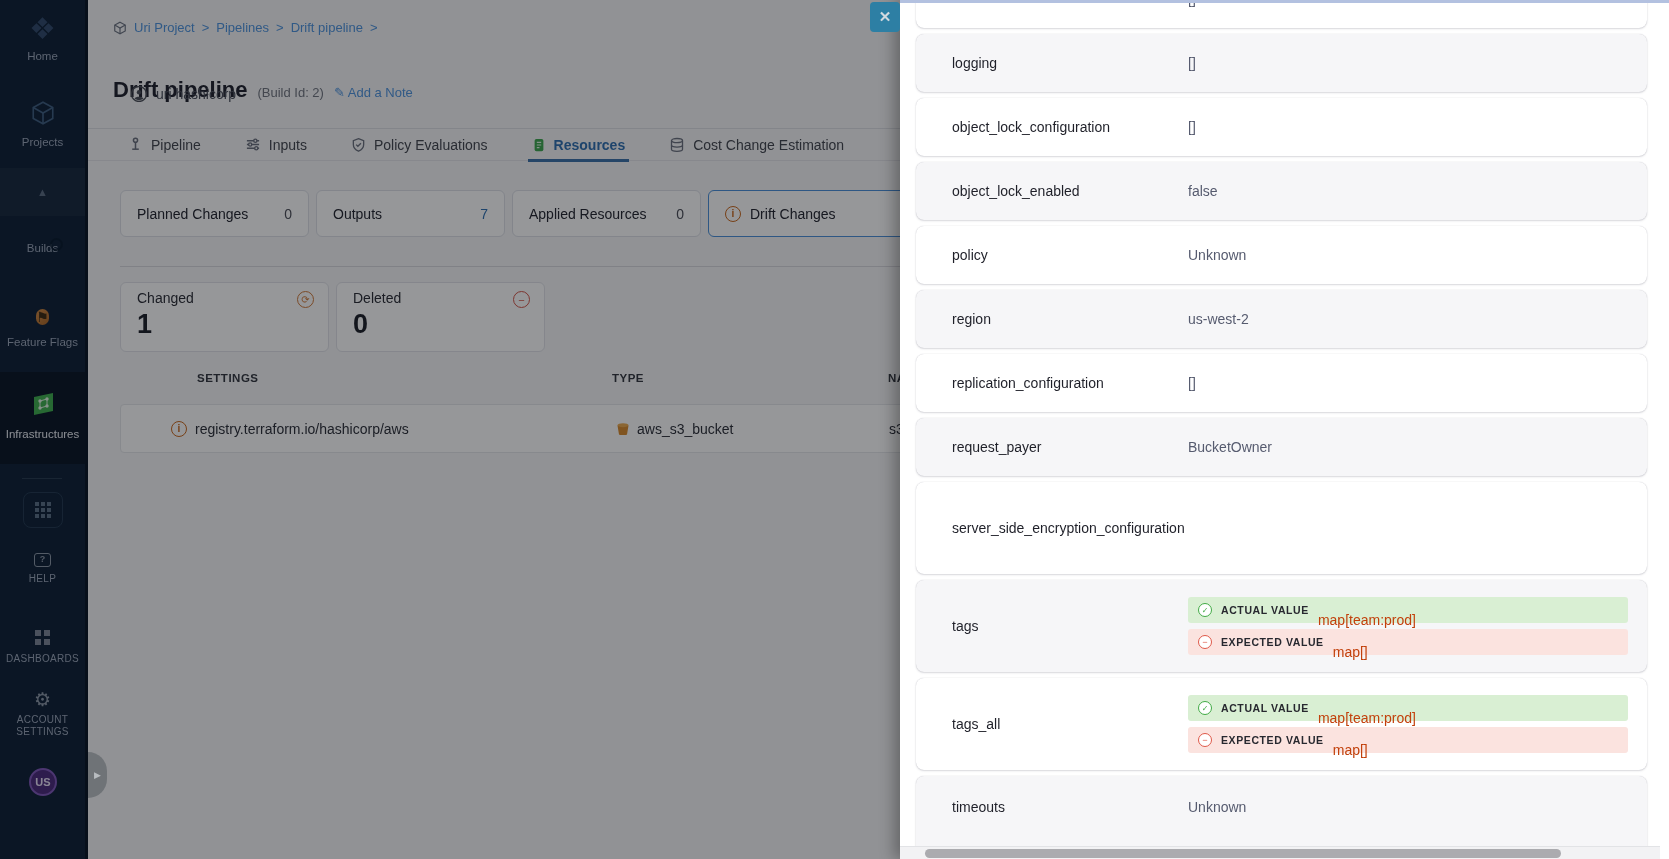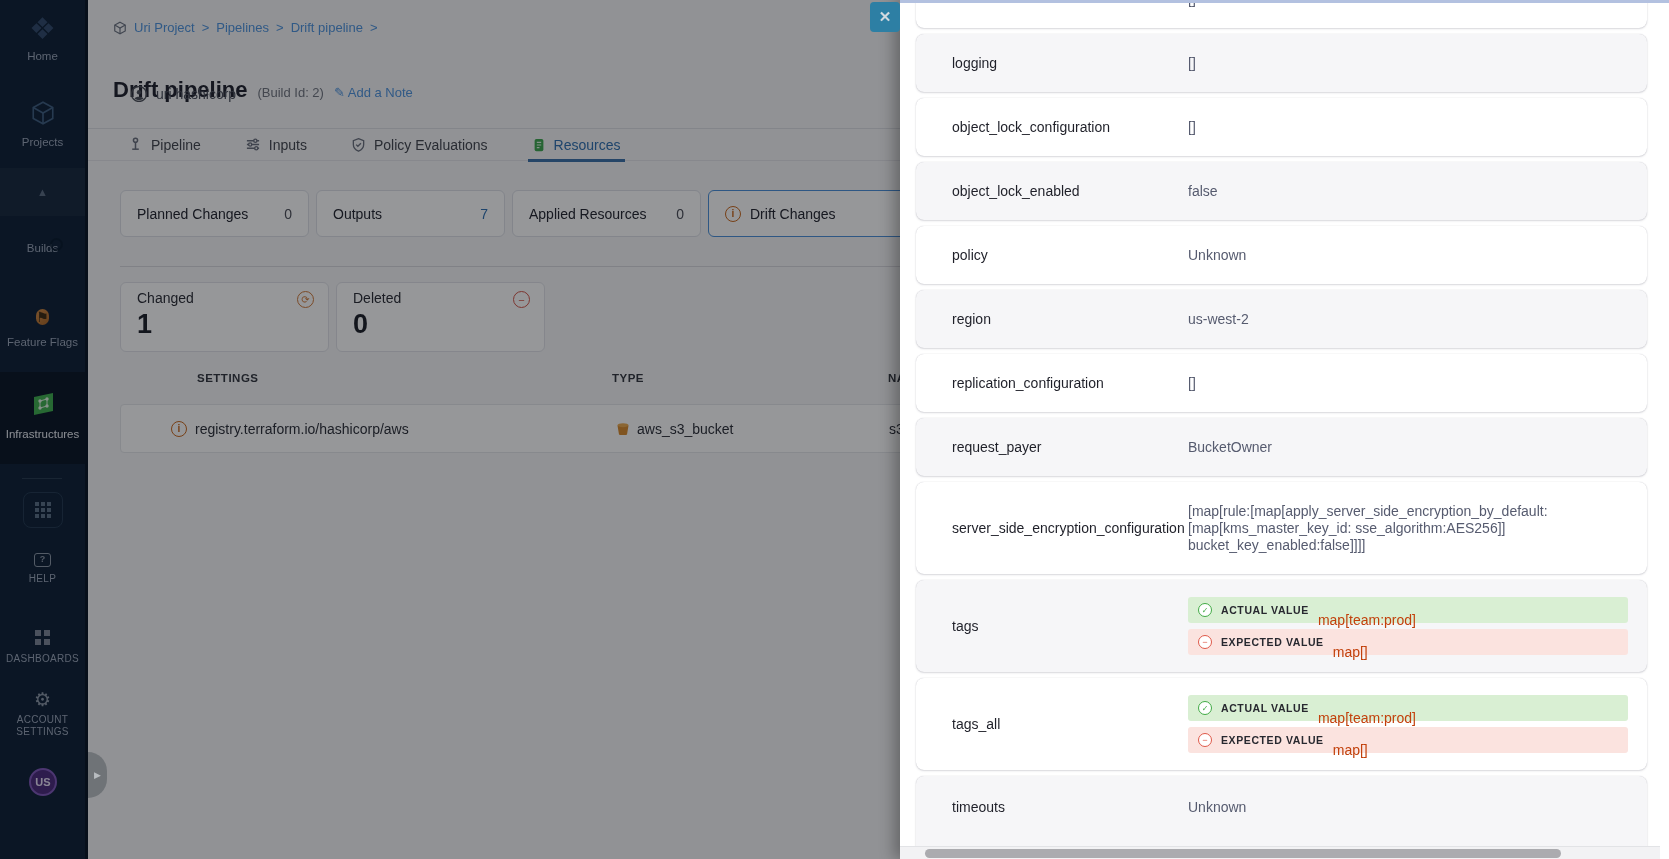--- a/index.html
+++ b/index.html
@@ -33,21 +33,21 @@
   .main { position:absolute; left:88px; top:0; width:812px; height:859px; background:#f4f5f6; z-index:1; }
   .crumbs { position:absolute; left:25px; top:20px; display:flex; align-items:center; gap:7px; font-size:13px; color:#4f93dd; }
   .crumb { cursor:pointer; }
   .title-row { position:absolute; left:25px; top:48px; display:flex; align-items:baseline; gap:10px; }
   .page-title { font-size:22px; font-weight:bold; color:#20222e; }
   .build-id { font-size:13px; color:#70747f;margin-top:37px; }
   .add-note { font-size:13px; color:#4f93dd; cursor:pointer; }
   .author-row { position:absolute; left:43px; top:86px; display:flex; align-items:center; gap:9px; font-size:14px; color:#4a4e5a; }
   .tabbar { position:absolute; left:0; top:128px; width:932px; height:33px; border-top:1px solid #dddfe4; border-bottom:1px solid #e3e4e8; display:flex; align-items:center; padding-left:40px; gap:44px; }
   .tab { display:flex; align-items:center; gap:8px; font-size:14px; color:#43464f; height:33px; cursor:pointer; position:relative; }
-  .tab.active { color:#2f6fb0; font-weight:normal; }
+  .tab.active { color:#2f6fb0; font-weight:bold; }
   .tab.active:after { content:""; position:absolute; left:-4px; right:-4px; bottom:-1px; height:3px; background:#3c70a8; }
   .subtabs { position:absolute; left:32px; top:190px; display:flex; gap:7px; }
   .subtab { width:189px; height:47px; background:#fdfdfd; border:1px solid #dcdee6; border-radius:6px; display:flex; align-items:center; justify-content:space-between; padding:0 16px; font-size:14px; color:#23252f; cursor:pointer; }
   .subtab .count { color:#4a4d57; }
   .subtab.outputs .count { color:#2f6fb0; }
   .subtab.active { width:240px; border:1.5px solid #4a90d9; justify-content:flex-start; gap:9px; }
   .section-line { position:absolute; left:32px; top:266px; right:0; border-top:1px solid #d7d8dd; }
   .sumcards { position:absolute; left:32px; top:282px; display:flex; gap:7px; }
   .sumcard { width:209px; height:70px; background:#fdfdfd; border:1px solid #e0e1e7; border-radius:6px; position:relative; padding:7px 16px; }
   .sumcard .lbl { font-size:14px; color:#2a2c35; }
@@ -235,20 +235,30 @@
       </div>
       <div class="tab active">
         <span>
           <svg width="14" height="16" viewBox="0 0 16 16">
             <rect x="3" y="1" width="10" height="14" rx="2" fill="#3da64f"></rect>
             <path d="M5.5 5 H10.5 M5.5 8 H10.5 M5.5 11 H8.5" stroke="#e3f3e6" stroke-width="1.2"></path>
           </svg>
         </span>
         <span>Resources</span>
       </div>
+      <div class="tab">
+        <span>
+          <svg width="16" height="16" viewBox="0 0 16 16" fill="none" stroke="#6a6f7d" stroke-width="1.3">
+            <ellipse cx="8" cy="3.6" rx="5.5" ry="2.1"></ellipse>
+            <path d="M2.5 3.6 V8 C2.5 9.2 5 10.1 8 10.1 C11 10.1 13.5 9.2 13.5 8 V3.6"></path>
+            <path d="M2.5 8 V12.2 C2.5 13.4 5 14.3 8 14.3 C11 14.3 13.5 13.4 13.5 12.2 V8"></path>
+          </svg>
+        </span>
+        <span>Cost Change Estimation</span>
+      </div>
     </div>
 
     <div class="subtabs">
       <div class="subtab">
         <span>Planned Changes</span>
         <span class="count">0</span>
       </div>
       <div class="subtab outputs">
         <span>Outputs</span>
         <span class="count">7</span>
@@ -347,21 +357,20 @@
         <span class="dval">[]</span>
       </div>
 
       <div class="drow gray">
         <span class="dkey">request_payer</span>
         <span class="dval">BucketOwner</span>
       </div>
 
       <div class="drow tall">
         <span class="dkey">server_side_encryption_configuration</span>
-        <span class="dval wrap">[map[rule:[map[apply_server_side_encryption_by_default: [map[kms_master_key_id: sse_algorithm:AES256]] bucket_key_enabled:false]]]]</span>
       </div>
 
       <div class="drow gray tall">
         <span class="dkey">tags</span>
         <div class="driftbars">
           <div class="bar actual">
             <span class="ok-circ">✓</span>
             <span class="blabel">ACTUAL VALUE</span>
             <span class="bval">map[team:prod]</span>
           </div>

